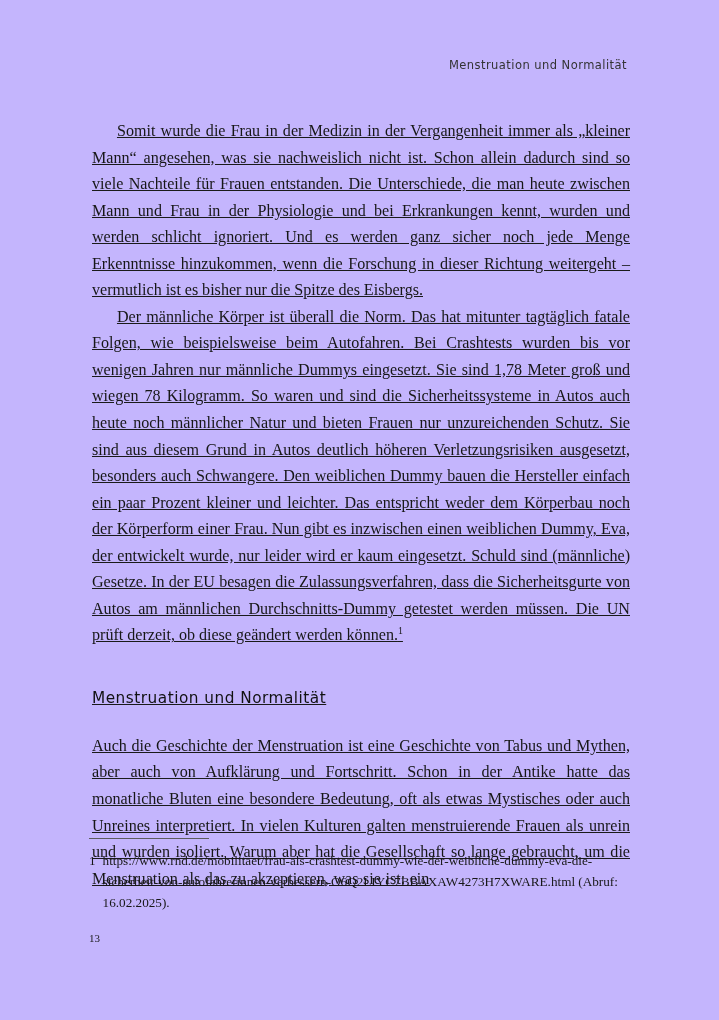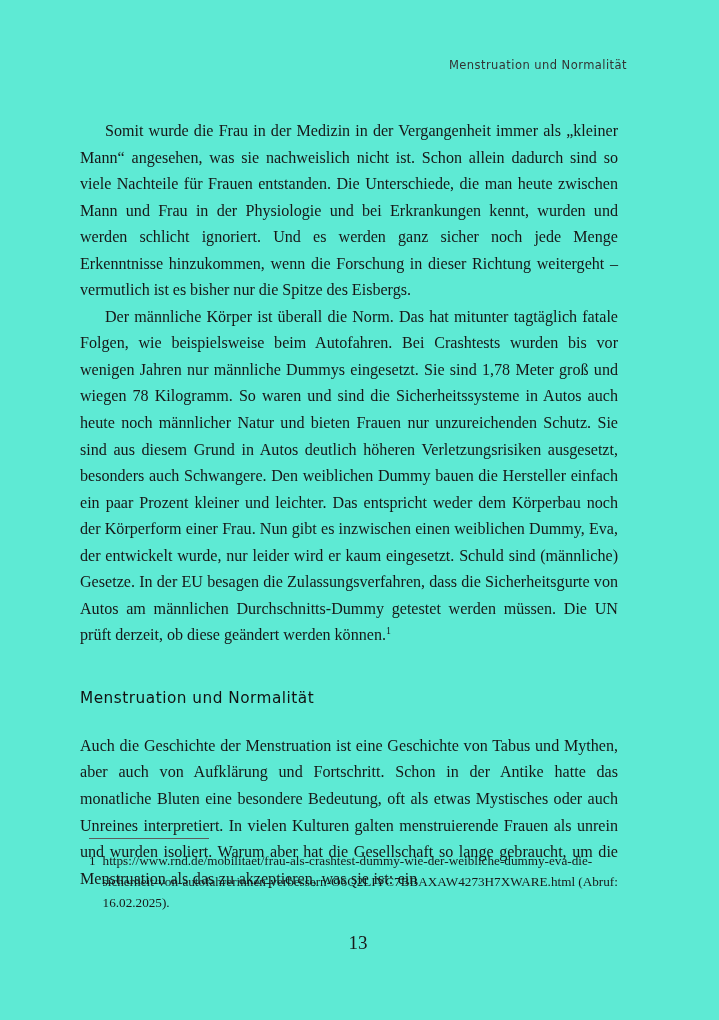--- a/index.html
+++ b/index.html
@@ -8,21 +8,21 @@
     background: #ffffff;
   }
   body {
     font-family: "Liberation Serif", "DejaVu Serif", serif;
     color: #1a1a1a;
   }
   #page {
     position: relative;
     width: 719px;
     height: 1020px;
-    background: #5eead4;
+    background: #c4b5fd;
     overflow: hidden;
     box-sizing: border-box;
   }
 
   
   .running-header {
     position: absolute;
     top: 58px;
     left: 89px;
     width: 538px;
@@ -31,22 +31,23 @@
     font-size: 11.5px;
     letter-spacing: 0.45px;
     color: #333333;
     font-weight: 400;
   }
 
   
   .column {
     position: absolute;
     top: 118px;
-    left: 80px;
+    left: 92px;
     width: 538px;
+    text-decoration: underline;
   }
 
   p.body-text {
     margin: 0;
     font-size: 16.1px;
     line-height: 26.55px;
     text-align: justify;
     text-justify: inter-word;
     hyphens: manual;
     -webkit-hyphens: manual;
@@ -111,22 +112,22 @@
     word-break: break-word;
     overflow-wrap: anywhere;
   }
 
   
   .folio {
     position: absolute;
     left: 89px;
     top: 932px;
     width: 538px;
-    text-align: center;
-    font-size: 19px;
+    text-align: left;
+    font-size: 11px;
     color: #1a1a1a;
   }
 </style>
 </head>
 <body>
 
 <div id="page">
 
   <div class="running-header">Menstruation und Normalität</div>
 

